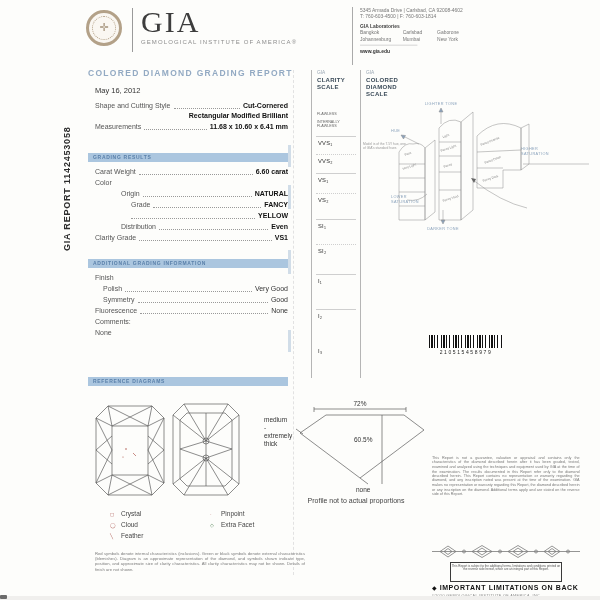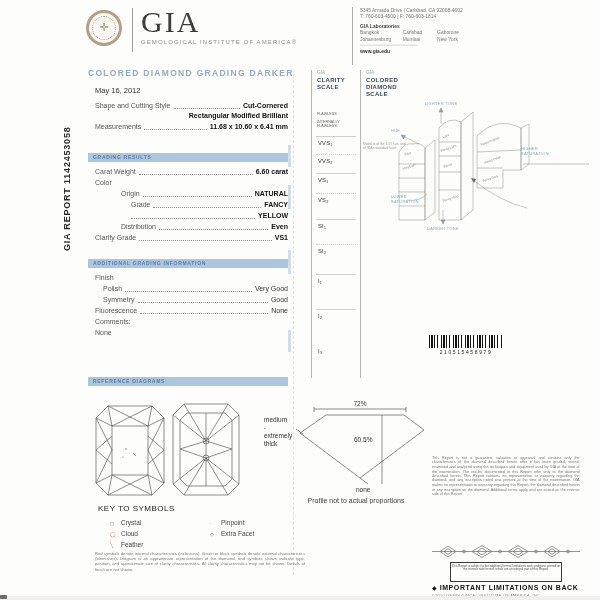--- a/index.html
+++ b/index.html
@@ -129,21 +129,21 @@
         <span>Johannesburg</span>
         <span>Mumbai</span>
         <span>New York</span>
       </div>
       <div class="web">www.gia.edu</div>
     </div>
   </div>
 
   <div class="abs vnum">GIA REPORT 1142453058</div>
 
-  <div class="abs rtitle">COLORED DIAMOND GRADING DARKER</div>
+  <div class="abs rtitle">COLORED DIAMOND GRADING REPORT</div>
   <div class="abs rdate">May 16, 2012</div>
 
   <div class="abs col-l" style="left:95px;top:100px;">
     <div class="row">
       <span>Shape and Cutting Style</span>
       <span class="dots"></span>
       <span class="val">Cut-Cornered</span>
     </div>
     <div class="valline">Rectangular Modified Brilliant</div>
     <div class="row">
@@ -399,21 +399,20 @@
     <text class="ptx" x="8" y="26" font-size="6.2">medium</text>
     <text class="ptx" x="8" y="34" font-size="6.2">-</text>
     <text class="ptx" x="8" y="42" font-size="6.2">extremely</text>
     <text class="ptx" x="8" y="50" font-size="6.2">thick</text>
     <text class="ptx" x="98" y="46">60.5%</text>
     <text class="ptx" x="100" y="96">none</text>
     <text class="pcap" x="100" y="107" text-anchor="middle">Profile not to actual proportions</text>
   </svg>
 
   <div class="abs key">
-    <div class="kt">KEY TO SYMBOLS</div>
     <div class="kgrid">
       <div>
         <div class="kitem">
           <span class="ksym red">◻</span>
           <span>Crystal</span>
         </div>
         <div class="kitem">
           <span class="ksym red">◯</span>
           <span>Cloud</span>
         </div>

